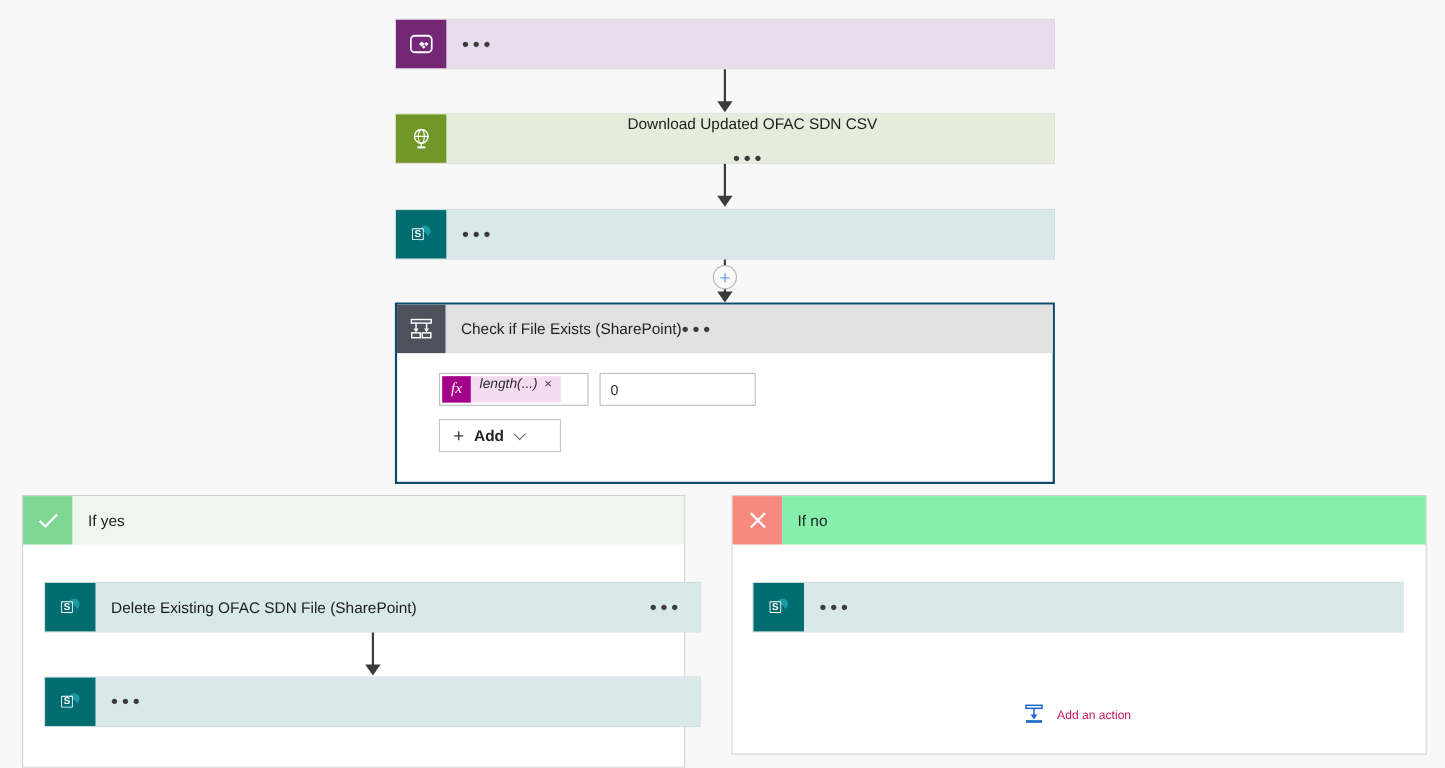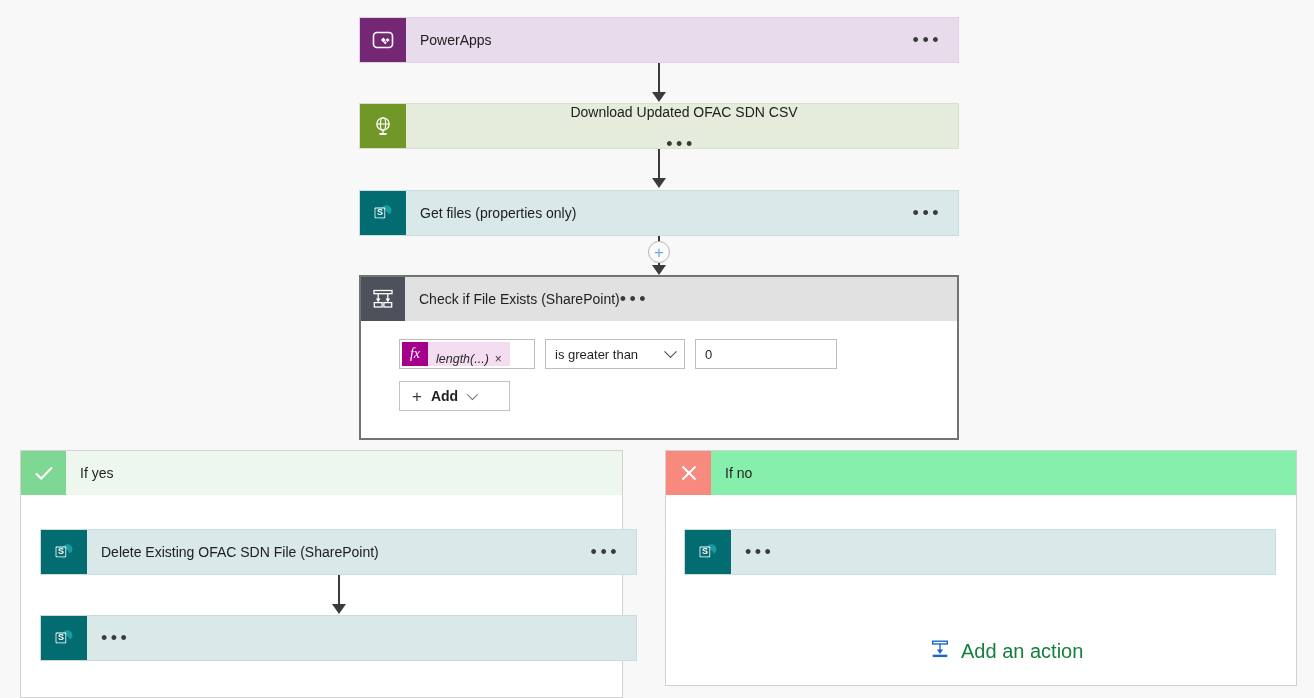--- a/index.html
+++ b/index.html
@@ -75,21 +75,21 @@
     font-size: 17px; line-height: 1;
     cursor: pointer;
     user-select: none;
   }
 
   
   #condition-card {
     position: absolute;
     left: 359px; top: 275px;
     width: 600px; height: 165px;
-    border: 2px solid #737373;
+    border: 2px solid #0c4a6e;
     background: #ffffff;
   }
   #condition-header {
     display: flex; align-items: stretch;
     height: 44px;
     background: #e1e1e1;
   }
   #condition-header .icon-box {
     width: 44px; min-width: 44px;
     background: #4c515c;
@@ -104,21 +104,21 @@
 
   .cond-row { display: flex; align-items: center; gap: 1px; }
   .token-field {
     width: 136px; height: 30px;
     border: 1px solid #bdbdbd;
     background: #ffffff;
     display: flex; align-items: center;
     padding: 2px;
   }
   .token {
-    display: flex; align-items: flex-end;
+    display: flex; align-items: flex-start;
     height: 24px;
     background: #f4dcf1;
     font-size: 12.5px; color: #2b2b2b;
   }
   .token-fx {
     width: 26px; height: 24px;
     background: #a4008c;
     color: #ffffff;
     display: flex; align-items: center; justify-content: center;
     font-style: italic;
@@ -198,41 +198,40 @@
     font-size: 14px; color: #1f1f1f;
   }
   .b-yes .badge { background: #7ed793; }
   .b-yes .branch-label { background: #edf7ee; }
   .b-no .badge { background: #f8897f; }
   .b-no .branch-label { background: #86efac; }
 
   .add-action-link {
     position: absolute;
     display: flex; align-items: center;
-    font-size: 20px; color: #15803d;
+    font-size: 11px; color: #be185d;
     cursor: pointer;
   }
   .add-action-link .aa-label { margin-left: 10px; }
 </style>
 </head>
 <body>
 
 <div id="canvas">
 
   <div class="card c-powerapps" style="left:359px; top:17px; width:600px;">
     <div class="icon-box">
       <svg width="24" height="24" viewBox="0 0 24 24" aria-hidden="true">
         <rect x="2.5" y="4.5" width="19" height="15" rx="3.5" ry="3.5" fill="none" stroke="#ffffff" stroke-width="1.6"></rect>
         <path d="M10 12 L12.4 9.6 L14.8 12 L12.4 14.4 Z" fill="#ffffff"></path>
         <path d="M14.6 12 L16.6 10 L18.6 12 L16.6 14 Z" fill="#ffffff"></path>
         <path d="M12.6 14.7 L14.2 13.1 L15.8 14.7 L14.2 16.3 Z" fill="#ffffff"></path>
       </svg>
     </div>
     <div class="card-body">
-      <span class="card-title">PowerApps</span>
       <span class="ellipsis">•••</span>
     </div>
   </div>
 
   <div class="connector" style="left:658px; top:63px; height:32px;"></div>
   <div class="arrowhead" style="left:652px; top:92px;"></div>
 
   <div class="card c-http" style="left:359px; top:103px; width:600px;">
     <div class="icon-box">
       <svg width="24" height="24" viewBox="0 0 24 24" aria-hidden="true">
@@ -257,21 +256,20 @@
       <svg width="26" height="26" viewBox="0 0 26 26" aria-hidden="true">
         <circle cx="16.4" cy="10.2" r="5.0" fill="#1a9ba1"></circle>
         <circle cx="14.0" cy="15.4" r="4.6" fill="#038387"></circle>
         <path d="M14 10.8 a4.6 4.6 0 0 1 0 9.2 Z" fill="#036c70"></path>
         <rect x="4.6" y="7.6" width="10.6" height="10.6" rx="0.8" fill="#ffffff"></rect>
         <rect x="5.4" y="8.4" width="9" height="9" rx="0.6" fill="#036c70"></rect>
         <text x="9.9" y="15.2" font-family="Liberation Sans, sans-serif" font-size="9" font-weight="bold" fill="#ffffff" text-anchor="middle">S</text>
       </svg>
     </div>
     <div class="card-body">
-      <span class="card-title">Get files (properties only)</span>
       <span class="ellipsis">•••</span>
     </div>
   </div>
 
   <div class="connector" style="left:658px; top:236px; height:9px;"></div>
   <div class="plus-btn" style="left:648px; top:241px;">
     <span>+</span>
   </div>
   <div class="connector" style="left:658px; top:263px; height:6px;"></div>
   <div class="arrowhead" style="left:652px; top:265px;"></div>
@@ -299,24 +297,20 @@
       <div class="cond-row">
 
         <div class="token-field">
           <div class="token">
             <span class="token-fx">fx</span>
             <span class="token-label">length(...)</span>
             <span class="token-x">×</span>
           </div>
         </div>
 
-        <div class="op-select">
-          <span class="op-label">is greater than</span>
-          <span class="chev"></span>
-        </div>
 
         <input class="value-input" type="text" value="0" style="">
       </div>
 
       <div class="add-btn">
         <span class="plus-glyph">+</span>
         <span>Add</span>
         <span class="add-chev"></span>
       </div>
     </div>

